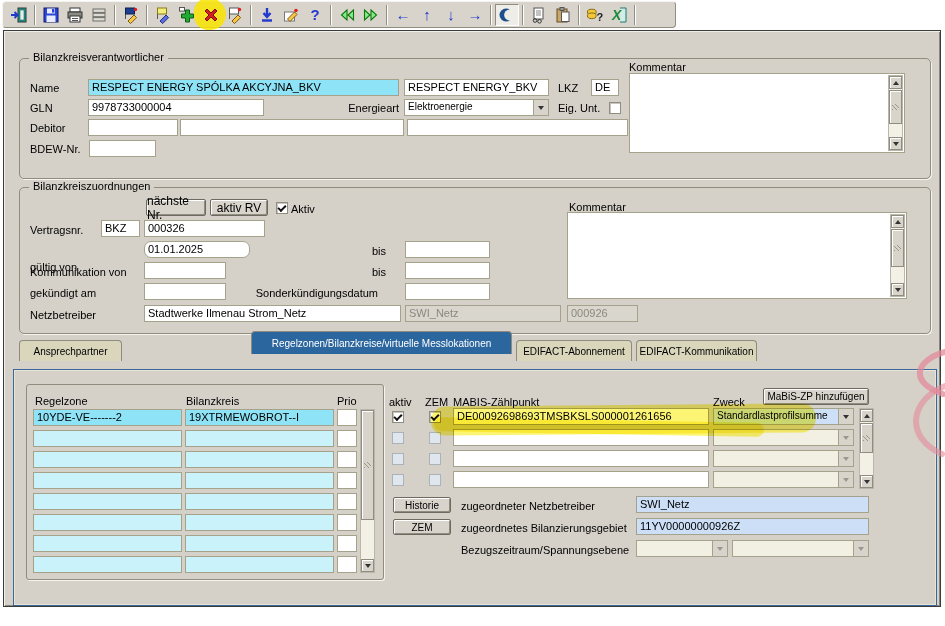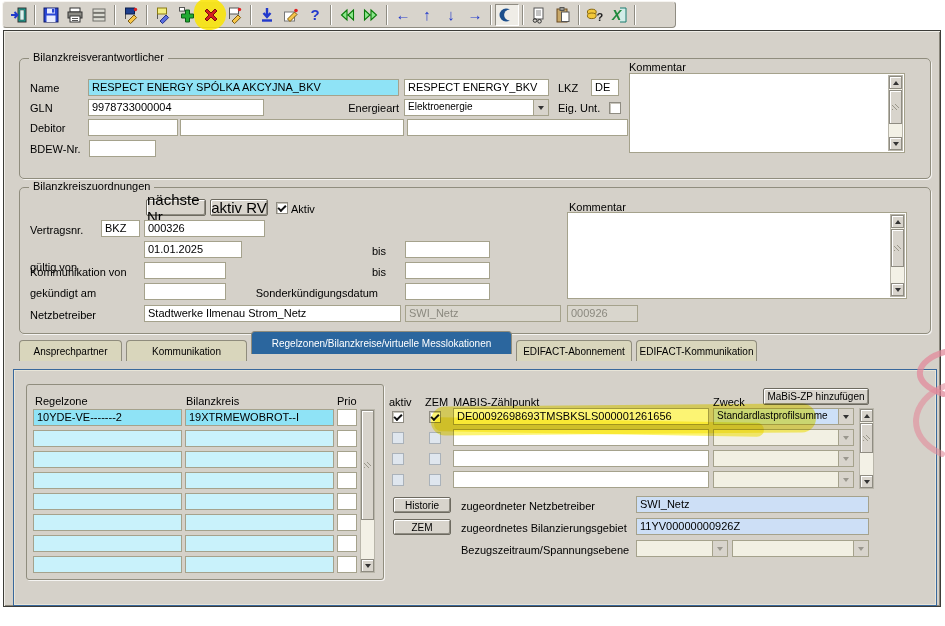--- a/index.html
+++ b/index.html
@@ -37,21 +37,21 @@
   .legend { position:absolute; top:-8px; left:9px; background:#d5d1c9; padding:0 4px; white-space:nowrap; }
   .lbl { position:absolute; white-space:nowrap; }
   .fld { position:absolute; height:17px; background:#fff; border:1px solid #a5a28c; font-size:11px;
          line-height:14px; padding:0 3px; white-space:nowrap; overflow:hidden; }
   .fld.cyan { background:#8fe3f6; }
   .fld.cyan2 { background:#c9f2fb; }
   .fld.blue { background:#cddff6; }
   .fld.gray { background:#d9d6cd; color:#8b897f; }
   .btn { position:absolute; background:#d8d4cc; border:1px solid #6d6a60;
          box-shadow: inset 1px 1px 0 #fff, inset -1px -1px 0 #8f8c82; border-radius:2px;
-         display:flex; align-items:center; justify-content:center; font-size:15px; }
+         display:flex; align-items:center; justify-content:center; font-size:12px; }
   .chk { position:absolute; width:12px; height:12px; background:#fff; border:1px solid #8f8c82;
          box-shadow: inset 1px 1px 0 #c8c5bc; }
   .chk.checked::after { content:""; position:absolute; left:1px; top:2px; width:6px; height:3px;
          border-left:2px solid #111; border-bottom:2px solid #111; transform:rotate(-45deg); }
   .chk.disabled { background:#dfe6ee; border-color:#aab2ba; box-shadow:none; }
   .dd { position:absolute; height:17px; border:1px solid #a5a28c; background:#fff; display:flex; align-items:stretch; }
   .dd .ddtext { flex:1; font-size:10px; line-height:14px; padding:0 3px; overflow:hidden; white-space:nowrap; }
   .dd.selblue .ddtext { background:#cde0f8; }
   .dd.cream { background:#f2f0e3; }
   .ddbtn { width:15px; background:#d8d4cc; border-left:1px solid #a5a28c; display:flex; align-items:center; justify-content:center; }
@@ -290,21 +290,21 @@
       <div class="btn" style="left:126px; top:11px; width:60px; height:17px;">nächste Nr.</div>
       <div class="btn" style="left:190px; top:11px; width:58px; height:17px;">aktiv RV</div>
       <div class="chk checked" style="left:256px; top:14px;"></div>
       <span class="lbl" style="left:271px; top:15px;">Aktiv</span>
 
       <span class="lbl" style="left:10px; top:36px;">Vertragsnr.</span>
       <div class="fld" style="left:81px; top:32px; width:39px;">BKZ</div>
       <div class="fld" style="left:124px; top:32px; width:121px;">000326</div>
 
       <span class="lbl" style="left:10px; top:57px;margin-top:16px;">gültig von</span>
-      <div class="fld" style="left:124px; top:53px; width:98px;">01.01.2025</div>
+      <div class="fld" style="left:124px; top:53px; width:106px;border-radius:7px;">01.01.2025</div>
       <span class="lbl" style="left:352px; top:57px;">bis</span>
       <div class="fld" style="left:385px; top:53px; width:85px;"></div>
 
       <span class="lbl" style="left:10px; top:78px;">Kommunikation von</span>
       <div class="fld" style="left:124px; top:74px; width:82px;"></div>
       <span class="lbl" style="left:352px; top:78px;">bis</span>
       <div class="fld" style="left:385px; top:74px; width:85px;"></div>
 
       <span class="lbl" style="left:10px; top:99px;">gekündigt am</span>
       <div class="fld" style="left:124px; top:95px; width:82px;"></div>
@@ -327,23 +327,20 @@
 
       <span class="lbl" style="left:10px; top:121px;">Netzbetreiber</span>
       <div class="fld" style="left:124px; top:117px; width:257px;">Stadtwerke Ilmenau Strom_Netz</div>
       <div class="fld gray" style="left:385px; top:117px; width:156px;">SWI_Netz</div>
       <div class="fld gray" style="left:547px; top:117px; width:71px;">000926</div>
     </div>
 
     <div class="tab" style="left:15px; width:103px;">
         <span>Ansprechpartner</span>
       </div>
-    <div class="tab" style="left:122px; width:121px;">
-        <span>Kommunikation</span>
-      </div>
     <div class="tab active" style="left:247px; width:261px;">
         <span>Regelzonen/Bilanzkreise/virtuelle Messlokationen</span>
       </div>
     <div class="tab" style="left:512px; width:116px;">
         <span>EDIFACT-Abonnement</span>
       </div>
     <div class="tab" style="left:632px; width:121px;">
         <span>EDIFACT-Kommunikation</span>
       </div>
 

